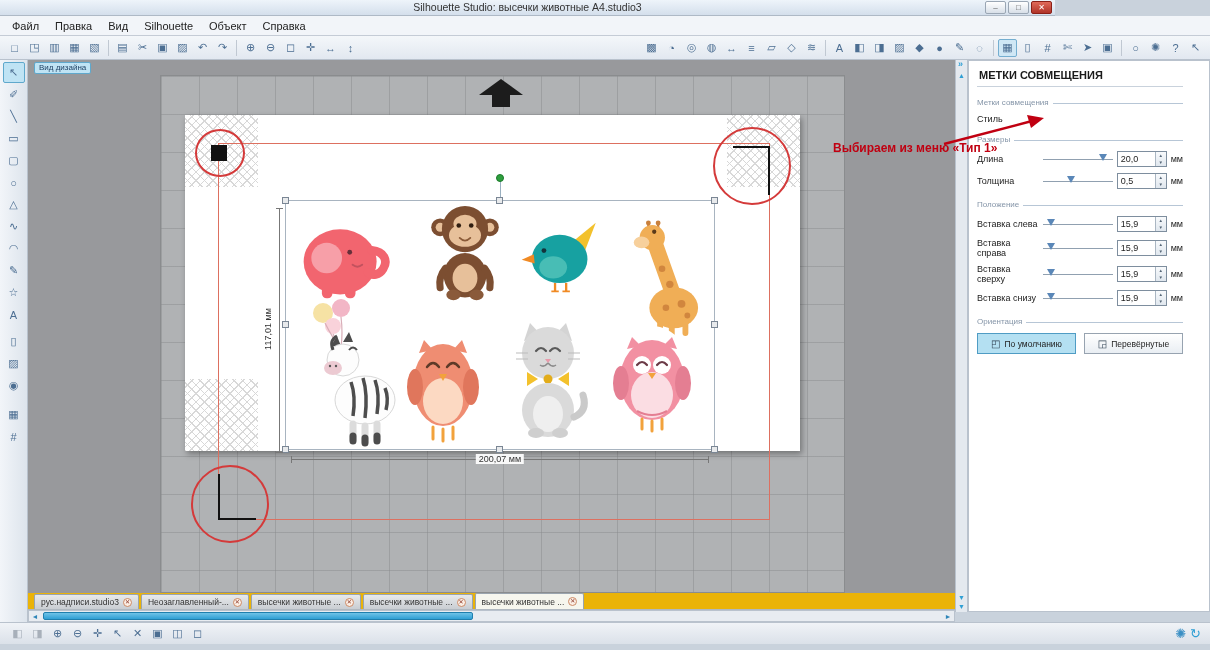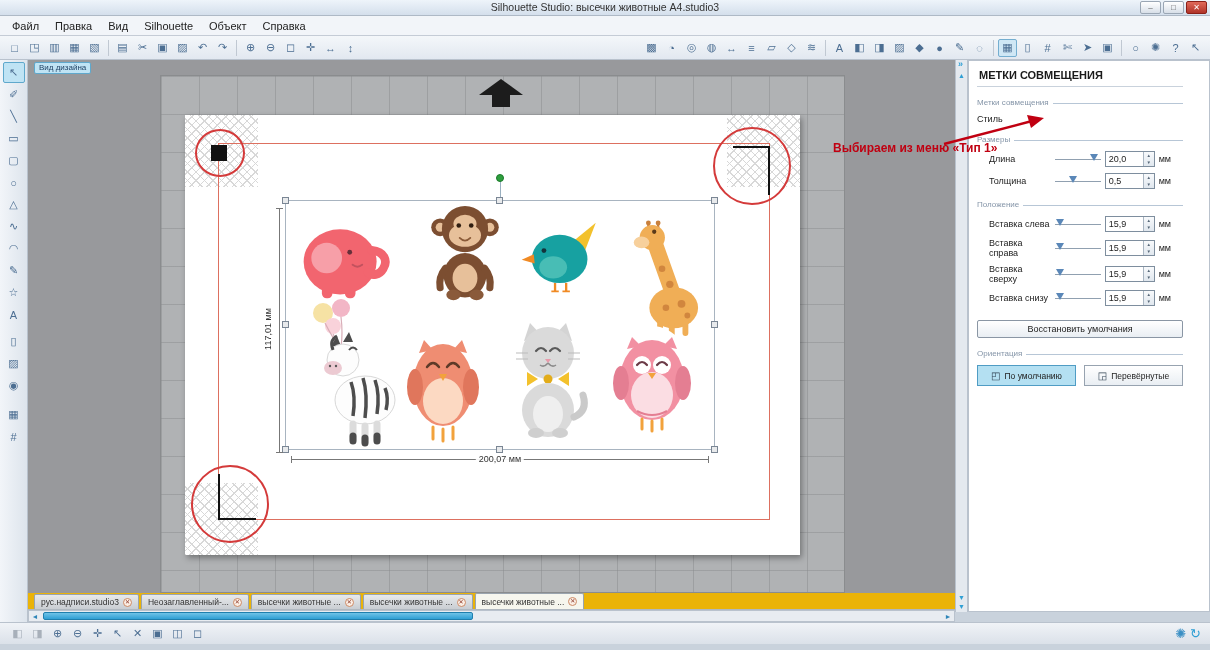--- a/index.html
+++ b/index.html
@@ -1,20 +1,20 @@
 <!DOCTYPE html>
 <html><head>
 <meta charset="utf-8">
 <style>
 *{margin:0;padding:0;box-sizing:border-box;}
 html,body{width:1210px;height:650px;}
 body{font-family:"Liberation Sans",sans-serif;background:#c9d2dc;position:relative;overflow:hidden;font-size:11px;color:#222;}
 
 
-.titlebar{position:absolute;left:0;top:0;width:1210px;height:16px;background:linear-gradient(#eef4fa,#d4dfec);border-bottom:1px solid #aeb9c6;}
+.titlebar{position:absolute;left:0;top:0;width:1055px;height:16px;background:linear-gradient(#eef4fa,#d4dfec);border-bottom:1px solid #aeb9c6;}
 .titlebar .title{display:block;text-align:center;font-size:10.5px;line-height:15px;color:#333;}
 .win-controls{position:absolute;right:3px;top:1px;display:flex;gap:2px;}
 .win-btn{width:21px;height:13px;font-size:8px;line-height:12px;text-align:center;background:linear-gradient(#ffffff,#d8dfe8);border:1px solid #9aa6b4;border-radius:2px;color:#555;}
 .win-btn.close{background:linear-gradient(#e06a5a,#b03328);border-color:#8a2018;color:#fff;}
 
 
 .menubar{position:absolute;left:0;top:16px;width:1210px;height:20px;background:#f2f5f9;border-bottom:1px solid #c5ccd6;display:flex;align-items:center;padding-left:4px;}
 .menu-item{padding:2px 8px;font-size:11px;color:#222;}
 .toolbar{position:absolute;left:0;top:36px;width:1210px;height:24px;background:linear-gradient(#f4f7fa,#e2e8f0);border-bottom:1px solid #b9c2cd;display:flex;align-items:center;padding:0 5px;gap:1px;}
 .tb-group{display:flex;align-items:center;gap:1px;}
@@ -32,21 +32,21 @@
 .tool-col.gap1{margin-top:6px;}
 .tool-col.gap2{margin-top:8px;}
 
 
 .canvas{position:absolute;left:28px;top:60px;width:927px;height:533px;background:#98999c;}
 .design-tab{position:absolute;left:6px;top:2px;background:#bfe3f4;border:1px solid #5fa8cc;font-size:8px;padding:0 4px;line-height:10px;color:#246;border-radius:2px;z-index:6;}
 .mat{position:absolute;left:132px;top:15px;width:685px;height:518px;background-color:#b0b2b4;background-image:linear-gradient(rgba(138,140,142,.5) 1px,transparent 1px),linear-gradient(90deg,rgba(138,140,142,.5) 1px,transparent 1px);background-size:38px 38px;border:1px solid #8a8c8e;}
 .mat-arrow{position:absolute;left:318px;top:3px;width:44px;height:30px;}
 .mat-arrow .tri{position:absolute;left:0;top:0;width:0;height:0;border-left:22px solid transparent;border-right:22px solid transparent;border-bottom:16px solid #1c1c1c;}
 .mat-arrow .stem{position:absolute;left:13px;top:15px;width:18px;height:13px;background:#1c1c1c;}
-.page{position:absolute;left:157px;top:55px;width:615px;height:440px;background:#fff;box-shadow:2px 3px 6px rgba(0,0,0,.35);}
+.page{position:absolute;left:157px;top:55px;width:615px;height:336px;background:#fff;box-shadow:2px 3px 6px rgba(0,0,0,.35);}
 .hatch{position:absolute;width:73px;height:72px;background-image:repeating-linear-gradient(45deg,#d8d8d8 0 1px,transparent 1px 6px),repeating-linear-gradient(-45deg,#d8d8d8 0 1px,transparent 1px 6px);}
 .hatch.tl{left:0;top:0;}
 .hatch.tr{right:0;top:0;}
 .hatch.bl{left:0;bottom:0;}
 .cut-border{position:absolute;left:33px;top:28px;width:552px;height:377px;border:1px solid #dd7060;}
 .reg-square{position:absolute;left:26px;top:30px;width:16px;height:16px;background:#111;}
 .reg-tr{position:absolute;left:548px;top:31px;width:37px;height:49px;border-top:2px solid #111;border-right:2px solid #111;}
 .reg-bl{position:absolute;left:33px;top:359px;width:38px;height:46px;border-left:2px solid #111;border-bottom:2px solid #111;}
 .red-circle{position:absolute;border:2px solid #d43a3a;border-radius:50%;}
 .red-circle.c1{left:10px;top:14px;width:50px;height:48px;}
@@ -87,21 +87,21 @@
 .plabel{width:62px;font-size:9px;color:#222;flex:0 0 auto;}
 .plabel.narrow{width:38px;}
 .dropdown{flex:1;display:flex;align-items:center;border:1px solid #55606c;background:#fff;height:25px;}
 .dd-icon{width:15px;height:15px;border:1px solid #9aa6b4;margin:0 3px 0 4px;position:relative;flex:0 0 auto;}
 .dd-icon::before{content:"";position:absolute;left:1px;top:1px;width:5px;height:5px;background:#222;}
 .dd-icon::after{content:"";position:absolute;right:1px;bottom:1px;width:5px;height:5px;border-left:1px solid #222;border-top:1px solid #222;}
 .dd-text{flex:1;overflow:hidden;}
 .dd-title{display:block;font-size:9px;color:#123;line-height:10px;}
 .dd-sub{display:block;font-size:7px;color:#8a97a5;line-height:8px;}
 .dd-btn{width:16px;align-self:stretch;border-left:1px solid #8a96a4;background:linear-gradient(#fafcfe,#dde5ed);display:flex;align-items:center;justify-content:center;font-size:6px;color:#456;}
-.prow{display:flex;align-items:center;gap:4px;margin:6px 12px;}
+.prow{display:flex;align-items:center;gap:4px;margin:6px 0;}
 .slider{position:relative;flex:1;height:12px;min-width:40px;}
 .slider::before{content:"";position:absolute;left:0;right:0;top:6px;border-top:1px solid #90a0b0;}
 .slider-marker{position:absolute;top:1px;left:10%;margin-left:-4px;width:0;height:0;border-left:4px solid transparent;border-right:4px solid transparent;border-top:7px solid #5a87b8;}
 .pinput{display:flex;align-items:stretch;width:50px;height:16px;border:1px solid #7e8e9e;background:#fff;flex:0 0 auto;}
 .pval{flex:1;font-size:9px;line-height:14px;padding-left:3px;}
 .spin{display:flex;flex-direction:column;width:11px;border-left:1px solid #aab6c2;background:linear-gradient(#f8fafc,#e0e7ee);}
 .spin i{flex:1;font-style:normal;font-size:4.5px;line-height:7px;text-align:center;color:#567;}
 .punit{font-size:9px;color:#222;flex:0 0 auto;}
 .restore-btn{display:block;width:100%;height:18px;border:1px solid #8a96a4;border-radius:2px;background:linear-gradient(#fff,#e9eef3);font-size:9px;color:#222;text-align:center;line-height:16px;margin:14px 0 2px;font-family:"Liberation Sans",sans-serif;}
 .orient{display:flex;gap:8px;margin-top:10px;}
@@ -499,21 +499,20 @@
         <span class="pinput">
           <span class="pval">15,9</span>
           <span class="spin">
             <i>▲</i>
             <i>▼</i>
           </span>
         </span>
         <span class="punit">мм</span>
       </div>
   </div>
-  <button class="restore-btn">Восстановить умолчания</button>
   <div class="pgroup">
       <span class="pg-label">Ориентация</span>
     </div>
   <div class="orient">
     <span class="orient-btn active">
         <span class="orient-glyph">◰</span>
         <span>По умолчанию</span>
       </span>
       <span class="orient-btn">
         <span class="orient-glyph">◲</span>

